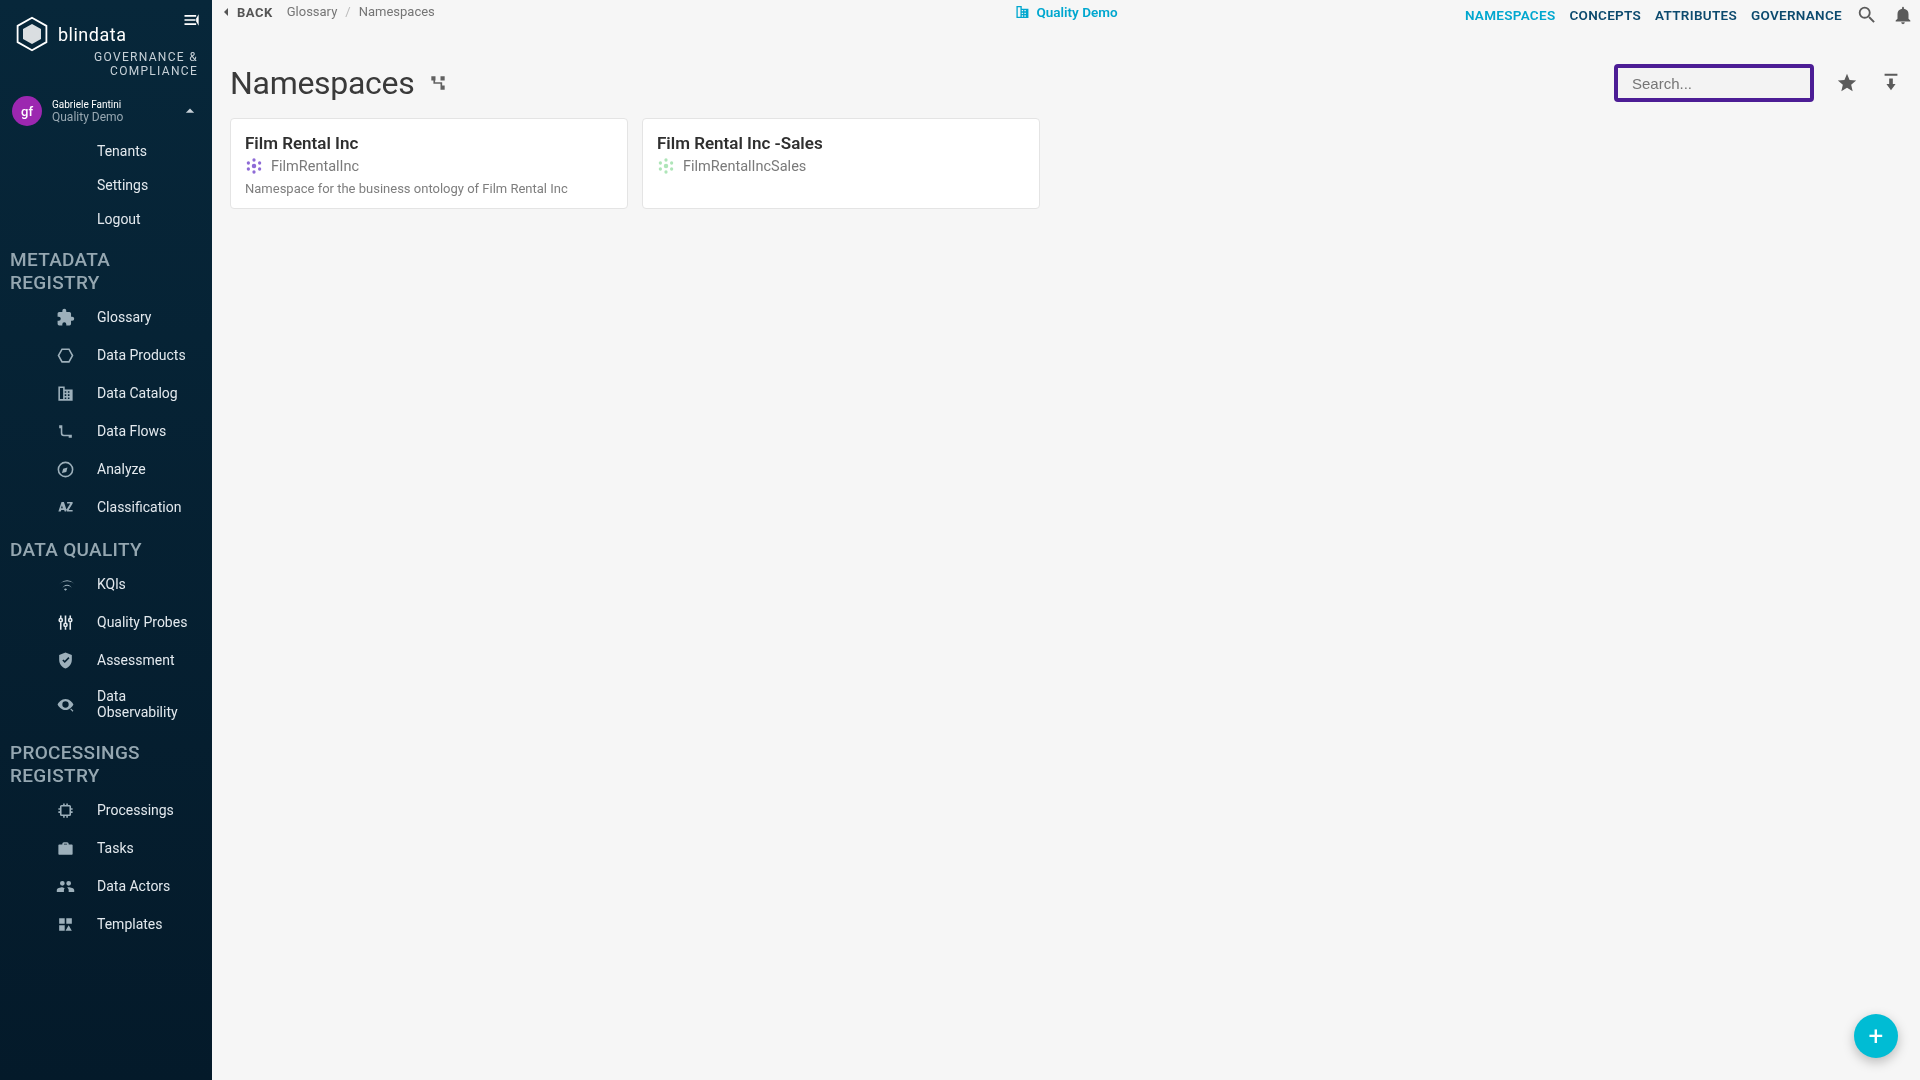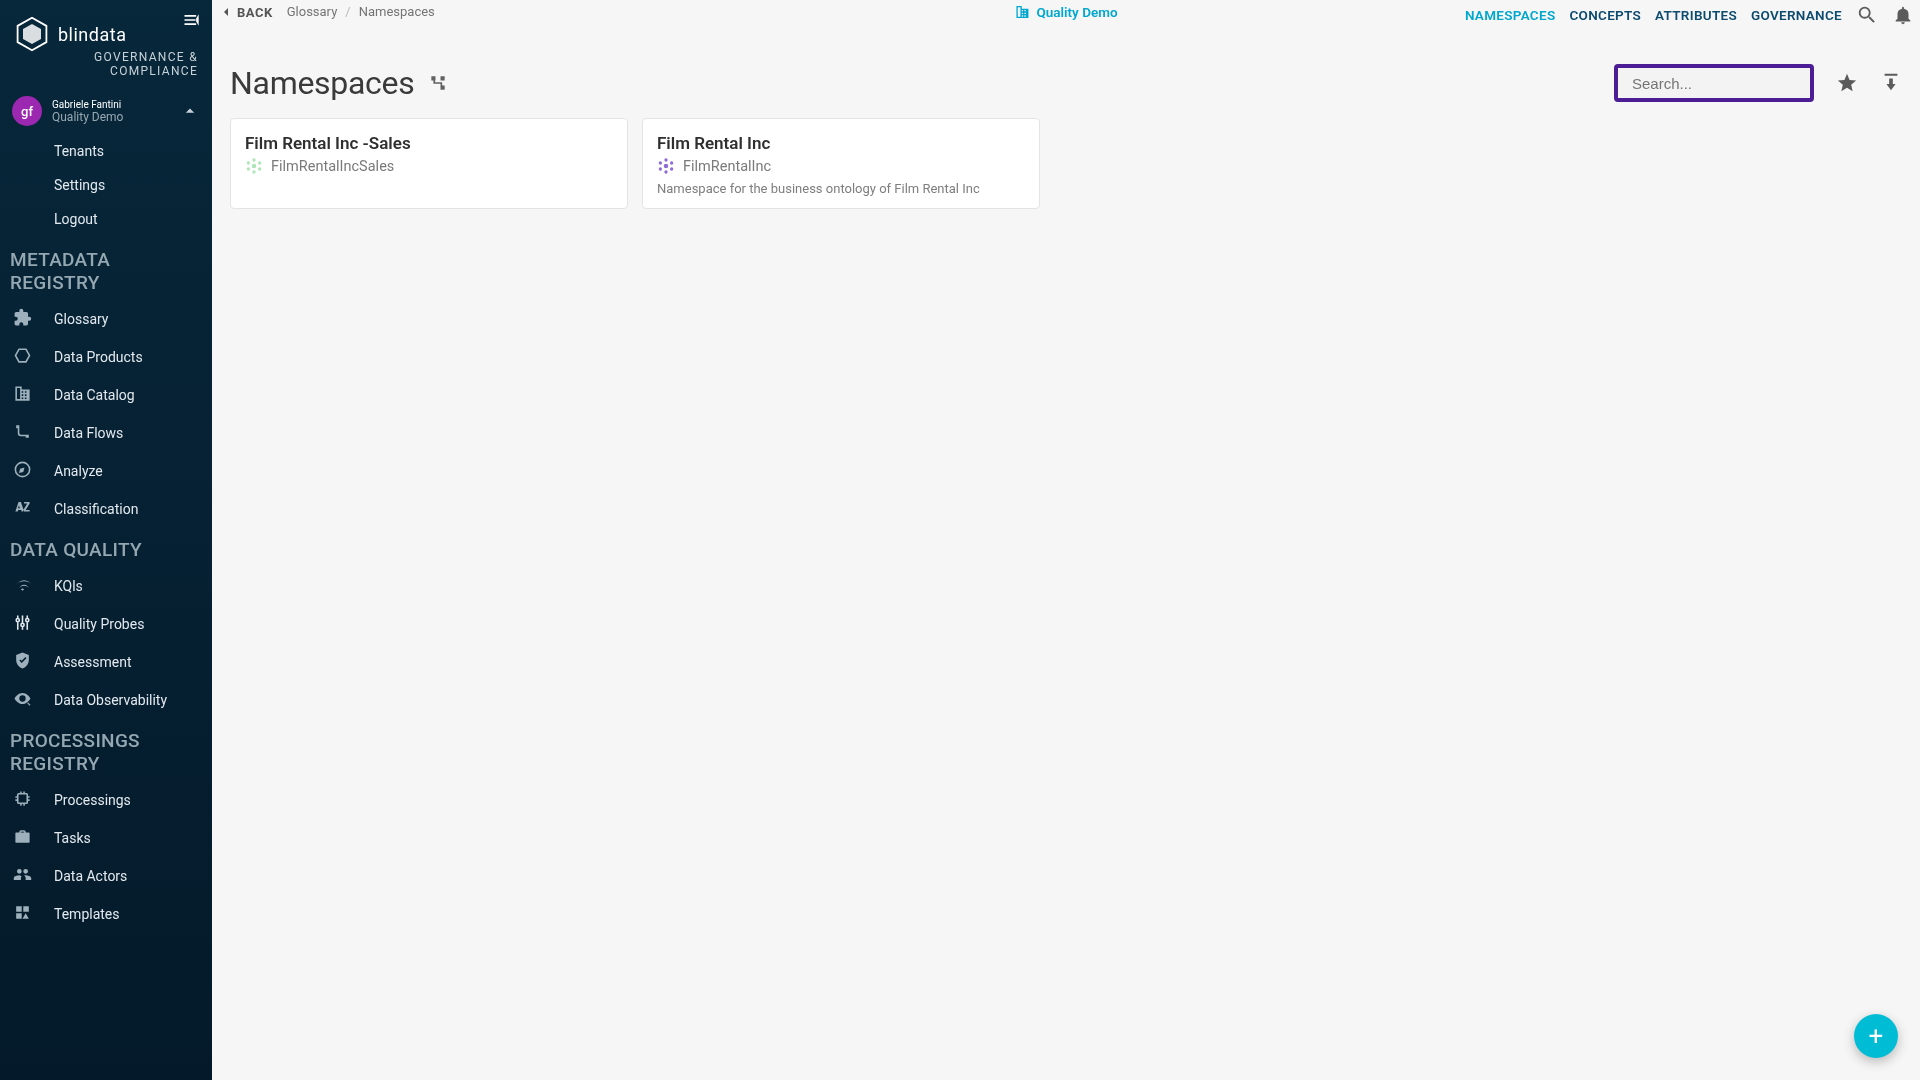--- a/index.html
+++ b/index.html
@@ -25,21 +25,21 @@
   .avatar { width: 30px; height: 30px; border-radius: 50%; background: #9c27b0; color: #fff;
     display: flex; align-items: center; justify-content: center; font-size: 13px; font-weight: 500; }
   .user-name { font-size: 10px; color: #fff; }
   .user-tenant { font-size: 12px; color: #98a8b2; }
   .chev { margin-left: auto; fill: #c7d1d8; }
 
   .sub-items { padding-left: 54px; }
   .sub-items .nav-item { padding: 9px 0; }
 
   .section-label { font-size: 19px; color: #95a7b1; padding: 12px 10px 4px; letter-spacing: .3px; font-weight: 500; }
-  .nav-item { display: flex; align-items: flex-end; gap: 22px; padding: 9px 12px; font-size: 14px; color: #e3e9ee; cursor: pointer; }
+  .nav-item { display: flex; align-items: center; gap: 22px; padding: 9px 12px; font-size: 14px; color: #e3e9ee; cursor: pointer; margin-left: 43px; }
   .nav-icon { width: 20px; height: 20px; display: flex; align-items: center; justify-content: center; fill: #9db0bb; flex-shrink: 0; }
   .nav-icon svg { width: 19px; height: 19px; }
 
   
   .main { flex: 1; display: flex; flex-direction: column; background: #f6f6f6; height: 100vh; overflow-y: auto; }
 
   .topbar { display: flex; align-items: flex-start; padding: 4px 6px 0; height: 46px; position: relative; }
   .back-btn { display: flex; align-items: center; gap: 3px; color: #555; font-size: 13px; font-weight: 700; cursor: pointer; letter-spacing: .5px; }
   .back-btn svg { width: 16px; height: 16px; fill: #555; }
   .crumbs { margin-left: 14px; font-size: 13px; color: #757575; display: flex; gap: 8px; }
@@ -358,52 +358,52 @@
     <svg class="head-icon">
         <use href="#i-star"></use>
       </svg>
     <svg class="head-icon">
         <use href="#i-download"></use>
       </svg>
   </div>
 
   <div class="cards" id="cards">
       <div class="card">
+        <div class="card-title">Film Rental Inc</div>
+        <div class="card-sub">
+          <svg class="hash" viewBox="0 0 24 24">
+            <g fill="#8e6bd6">
+              <circle cx="12" cy="12" r="3"></circle>
+              <circle cx="12" cy="4" r="2.2"></circle>
+              <circle cx="12" cy="20" r="2.2"></circle>
+              <circle cx="4.5" cy="8" r="2.2"></circle>
+              <circle cx="19.5" cy="8" r="2.2"></circle>
+              <circle cx="4.5" cy="16" r="2.2"></circle>
+              <circle cx="19.5" cy="16" r="2.2"></circle>
+            </g>
+          </svg>
+          <span class="card-id">FilmRentalInc</span>
+        </div>
+        <div class="card-desc">Namespace for the business ontology of Film Rental Inc</div>
+      </div>
+      <div class="card">
         <div class="card-title">Film Rental Inc -Sales</div>
         <div class="card-sub">
           <svg class="hash" viewBox="0 0 24 24">
             <g fill="#aee5b8">
               <circle cx="12" cy="12" r="3"></circle>
               <circle cx="12" cy="4" r="2.2"></circle>
               <circle cx="12" cy="20" r="2.2"></circle>
               <circle cx="4.5" cy="8" r="2.2"></circle>
               <circle cx="19.5" cy="8" r="2.2"></circle>
               <circle cx="4.5" cy="16" r="2.2"></circle>
               <circle cx="19.5" cy="16" r="2.2"></circle>
             </g>
           </svg>
           <span class="card-id">FilmRentalIncSales</span>
         </div>
       </div>
-      <div class="card">
-        <div class="card-title">Film Rental Inc</div>
-        <div class="card-sub">
-          <svg class="hash" viewBox="0 0 24 24">
-            <g fill="#8e6bd6">
-              <circle cx="12" cy="12" r="3"></circle>
-              <circle cx="12" cy="4" r="2.2"></circle>
-              <circle cx="12" cy="20" r="2.2"></circle>
-              <circle cx="4.5" cy="8" r="2.2"></circle>
-              <circle cx="19.5" cy="8" r="2.2"></circle>
-              <circle cx="4.5" cy="16" r="2.2"></circle>
-              <circle cx="19.5" cy="16" r="2.2"></circle>
-            </g>
-          </svg>
-          <span class="card-id">FilmRentalInc</span>
-        </div>
-        <div class="card-desc">Namespace for the business ontology of Film Rental Inc</div>
-      </div>
     </div>
 
   <div class="fab">
     <span>+</span>
   </div>
 </main>
 
 </body></html>

